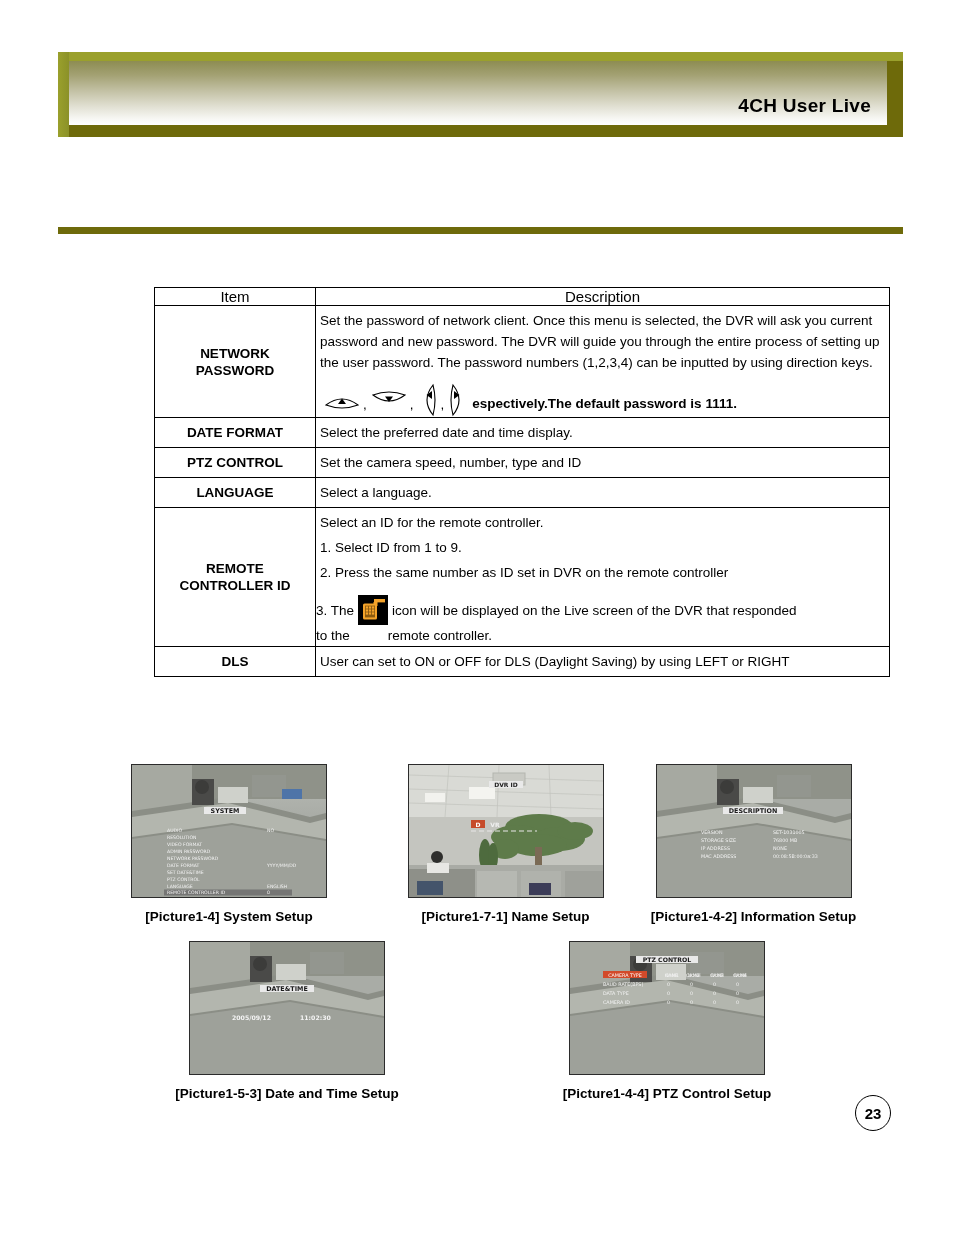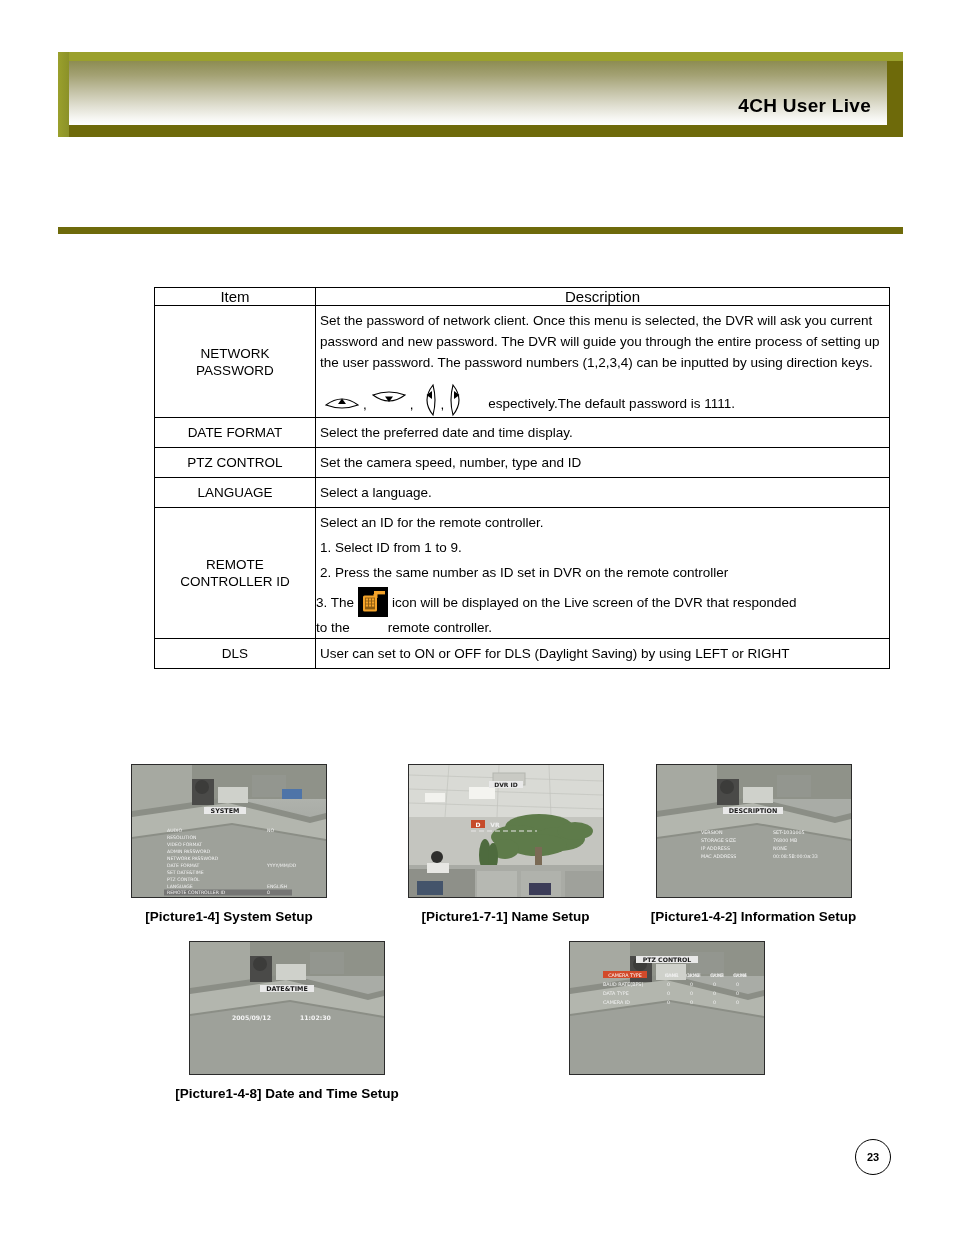--- a/index.html
+++ b/index.html
@@ -99,20 +99,21 @@
   }
   col.c-item { width: 161px; }
   col.c-desc { width: 574px; }
 
   .cell-item {
     text-align: center;
     font-size: 13.5px;
     line-height: 17px;
     padding: 8px 4px;
     white-space: pre-line;
+    font-weight: bold;
   }
   .cell-head {
     text-align: center;
     font-size: 15px;
     padding: 9px 4px;
     font-weight: normal;
   }
   .cell-desc {
     font-size: 13.5px;
     line-height: 21px;
@@ -123,40 +124,40 @@
 
   
   .keys-line {
     display: flex;
     align-items: center;
     margin-top: 10px;
     padding-left: 8px;
     font-size: 13.5px;
   }
   .keys-line .sep { margin: 0 4px 0 3px; padding-top: 8px; }
-  .keys-line .tail { margin-left: 20px; padding-top: 6px; }
+  .keys-line .tail { margin-left: 4px; padding-top: 6px; font-weight: bold; }
 
   .key {
     display: inline-block;
     position: relative;
   }
   .key svg { display: block; }
 
   
   .remote-icon {
     display: inline-block;
     width: 30px;
     height: 30px;
     background: #000000;
     vertical-align: middle;
     position: relative;
     margin: 0 4px;
   }
   .remote-icon svg { display:block; }
-  .step3 { margin-top: 4px; }
+  .step3 { margin-top: 12px; }
   .step3 .row1 { display: flex; align-items: center; }
   .step3 .row2 { display: flex; align-items: center; }
   .spacer-remote {
     display: inline-block;
     width: 30px;
     height: 14px;
     margin: 0 4px;
   }
 
   
@@ -195,29 +196,29 @@
     position: absolute;
     left: 0;
     top: 934px;
     width: 954px;
   }
 
   
   .pageno {
     position: absolute;
     left: 855px;
-    top: 1139px;
+    top: 1095px;
     width: 34px;
     height: 34px;
     border: 1.6px solid #000;
     border-radius: 50%;
     display: flex;
     align-items: center;
     justify-content: center;
-    font-size: 11px;
+    font-size: 15px;
     font-weight: bold;
   }
 </style>
 </head>
 <body>
 
 <div class="banner">
   <div class="banner-frame"></div>
   <div class="banner-bevel-top"></div>
   <div class="banner-bevel-left"></div>
@@ -508,21 +509,21 @@
           <circle cx="70" cy="22" r="7" fill="#3c3c3a"></circle>
           <path d="M0 74 L100 60 L194 76 L194 132 L0 132 Z" fill="#9ea19a"></path>
           <rect x="70" y="43" width="54" height="7" fill="#e9e9e9"></rect>
           <text x="97" y="49" font-family="DejaVu Sans" font-size="6.4" font-weight="bold" fill="#1c1c1c" text-anchor="middle">DATE&amp;TIME</text>
           <g font-family="DejaVu Sans" font-size="6.2" font-weight="bold" fill="#f4f4f4">
             <text x="42" y="78">2005/09/12</text>
             <text x="110" y="78">11:02:30</text>
           </g>
         </svg>
       </div>
-      <div class="caption">[Picture1-4-8] Date and Time Setup</div>
+      <div class="caption">[Picture1-5-3] Date and Time Setup</div>
     </div>
 
     <div class="pic-cell" style="width:380px;">
       <div class="shot">
         <svg width="194" height="132" viewBox="0 0 194 132">
           <rect width="194" height="132" fill="#a9aca6"></rect>
           <rect x="0" y="0" width="194" height="34" fill="#8f9289"></rect>
           <rect x="0" y="0" width="60" height="70" fill="#a6a9a1"></rect>
           <path d="M0 46 L96 32 L178 52 L194 48 L194 132 L0 132 Z" fill="#8b8e86"></path>
           <path d="M0 52 L96 38 L178 58 L194 54 L194 74 L100 58 L0 72 Z" fill="#b3b6ae"></path>
@@ -559,18 +560,19 @@
             <text x="143" y="53">0</text>
               <text x="166" y="53">0</text>
             <text x="33" y="62">CAMERA ID</text>
             <text x="97" y="62">0</text>
               <text x="120" y="62">0</text>
             <text x="143" y="62">0</text>
               <text x="166" y="62">0</text>
           </g>
         </svg>
       </div>
+      <div class="caption">[Picture1-4-4] PTZ Control Setup</div>
     </div>
 
   </div>
 </div>
 
 <div class="pageno">23</div>
 
 </body></html>

